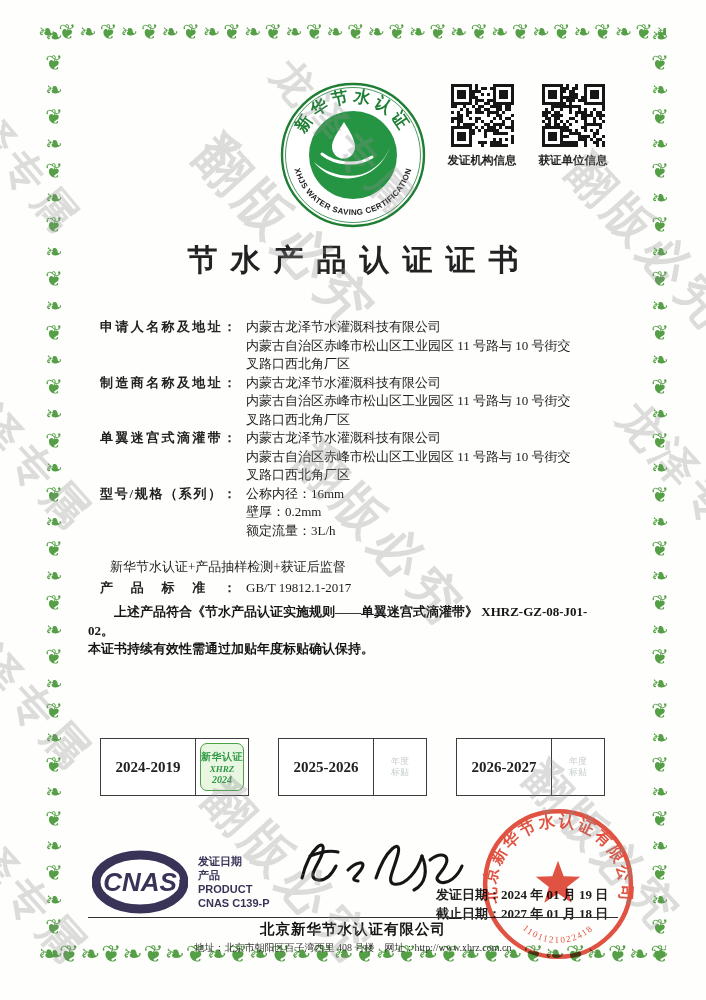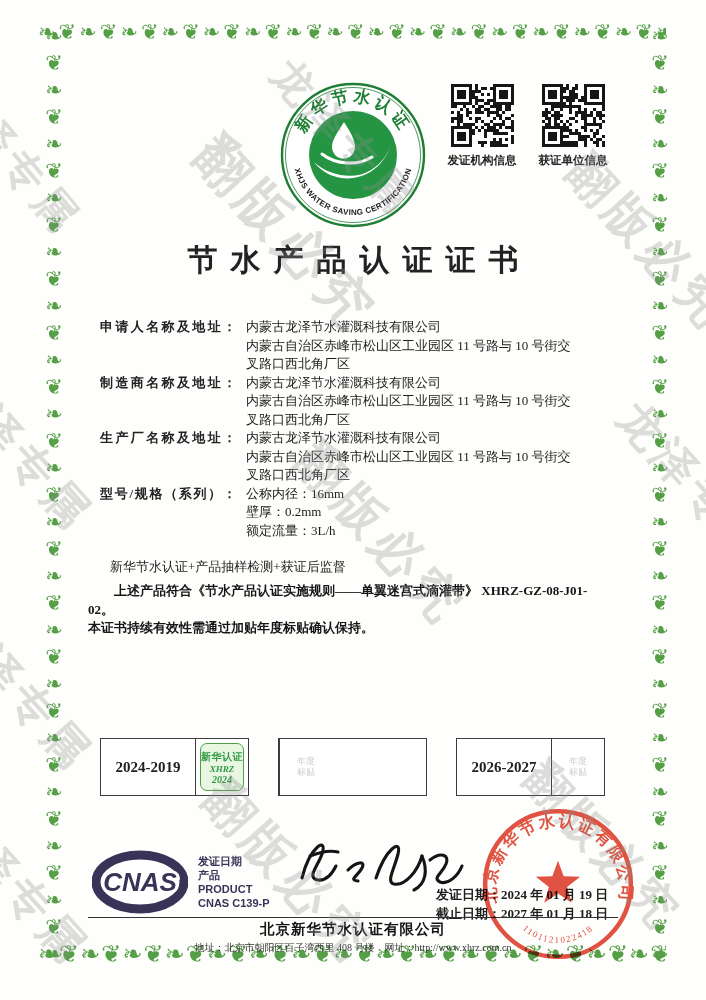--- a/index.html
+++ b/index.html
@@ -621,58 +621,65 @@
     </div>
     <div class="frow">
       <div class="flabel">制造商名称及地址：</div>
       <div class="fval">
         <div>内蒙古龙泽节水灌溉科技有限公司</div>
           <div>内蒙古自治区赤峰市松山区工业园区 11 号路与 10 号街交</div>
           <div>叉路口西北角厂区</div>
       </div>
     </div>
     <div class="frow">
-      <div class="flabel">生产厂名称及地址：</div>
+      <div class="flabel">单翼迷宫式滴灌带：</div>
       <div class="fval">
         <div>内蒙古龙泽节水灌溉科技有限公司</div>
           <div>内蒙古自治区赤峰市松山区工业园区 11 号路与 10 号街交</div>
           <div>叉路口西北角厂区</div>
       </div>
     </div>
     <div class="frow">
       <div class="flabel">型号/规格（系列）：</div>
       <div class="fval">
         <div>公称内径：16mm</div>
           <div>壁厚：0.2mm</div>
         <div>额定流量：3L/h</div>
       </div>
     </div>
     <div class="frow wide gap16">
       <div class="fval">
           <div>新华节水认证+产品抽样检测+获证后监督</div>
+        </div>
+    </div>
+    <div class="frow wide">
+      <div class="flabel">产品标准：</div>
+      <div class="fval">
+          <div>GB/T 19812.1-2017</div>
         </div>
     </div>
     <div class="notes" style="margin-left:-12px;width:524px;">
       <div class="n1">上述产品符合《节水产品认证实施规则——单翼迷宫式滴灌带》 XHRZ-GZ-08-J01-02。</div>
       <div class="n2">本证书持续有效性需通过加贴年度标贴确认保持。</div>
     </div>
   </div>
 
   <div class="years">
     <div class="ybox">
       <div class="ycell">2024-2019</div>
       <div class="scell">
         <div class="sticker">
           <div class="s1">新华认证</div>
           <div class="s2">XHRZ</div>
           <div class="s3">2024</div>
         </div>
       </div>
     </div>
     <div class="ybox">
+      <div class="ycell">2025-2026</div>
       <div class="scell">
         <div class="ph">
           <span>年度</span>
             <span>标贴</span>
         </div>
       </div>
     </div>
     <div class="ybox">
       <div class="ycell">2026-2027</div>
       <div class="scell">

